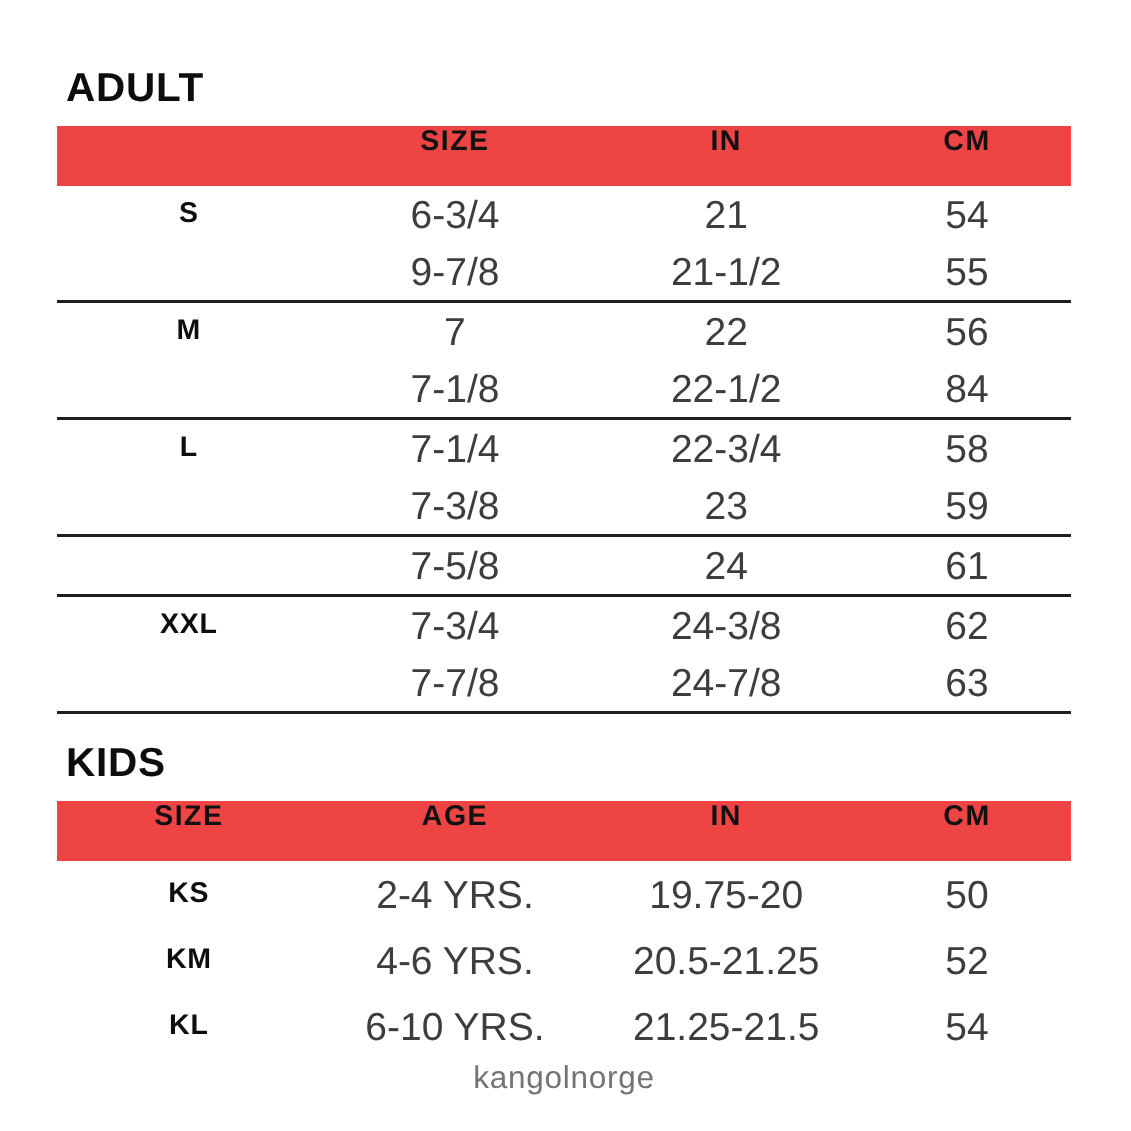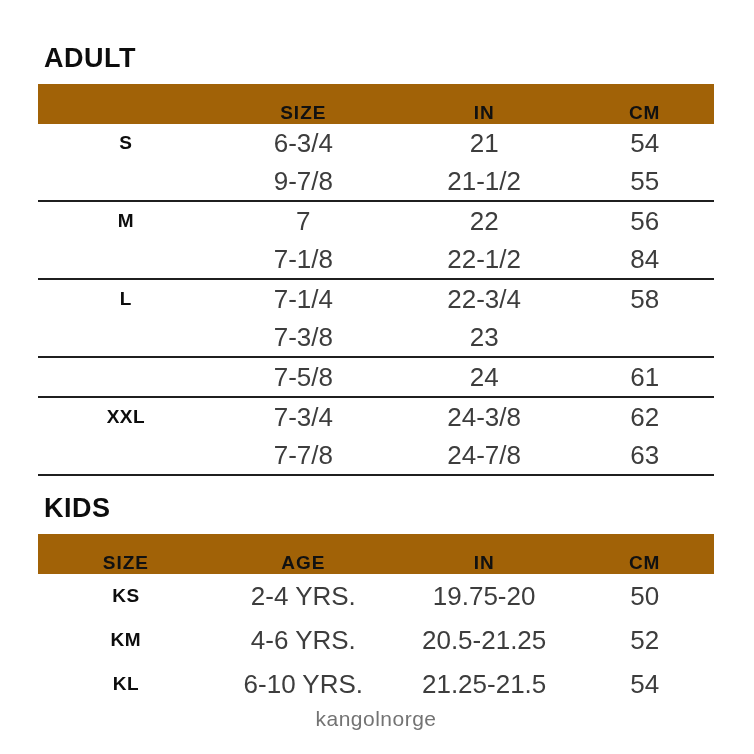--- a/index.html
+++ b/index.html
@@ -21,23 +21,23 @@
     margin-left: 6px;
     line-height: 28px;
   }
   .adult-title { margin-bottom: 12px; }
   .kids-title { margin-top: 18px; margin-bottom: 12px; }
 
   .table { width: 676px; }
 
   .thead {
     display: flex;
-    align-items: flex-end;
+    align-items: flex-start;
     height: 40px;
-    background: #a16207;
+    background: #ef4444;
   }
   .hcell {
     text-align: center;
     font-weight: 700;
     font-size: 19px;
     color: #111111;
     letter-spacing: 1px;
   }
   .c1 { width: 26%; }
   .c2 { width: 26.5%; }
@@ -124,20 +124,21 @@
         <div class="row">
           <div class="cell label c1">L</div>
           <div class="cell c2">7-1/4</div>
           <div class="cell c3">22-3/4</div>
           <div class="cell c4">58</div>
         </div>
         <div class="row">
           <div class="cell label c1"></div>
           <div class="cell c2">7-3/8</div>
           <div class="cell c3">23</div>
+          <div class="cell c4">59</div>
         </div>
       </div>
 
       <div class="group">
         <div class="row">
           <div class="cell label c1"></div>
           <div class="cell c2">7-5/8</div>
           <div class="cell c3">24</div>
           <div class="cell c4">61</div>
         </div>

